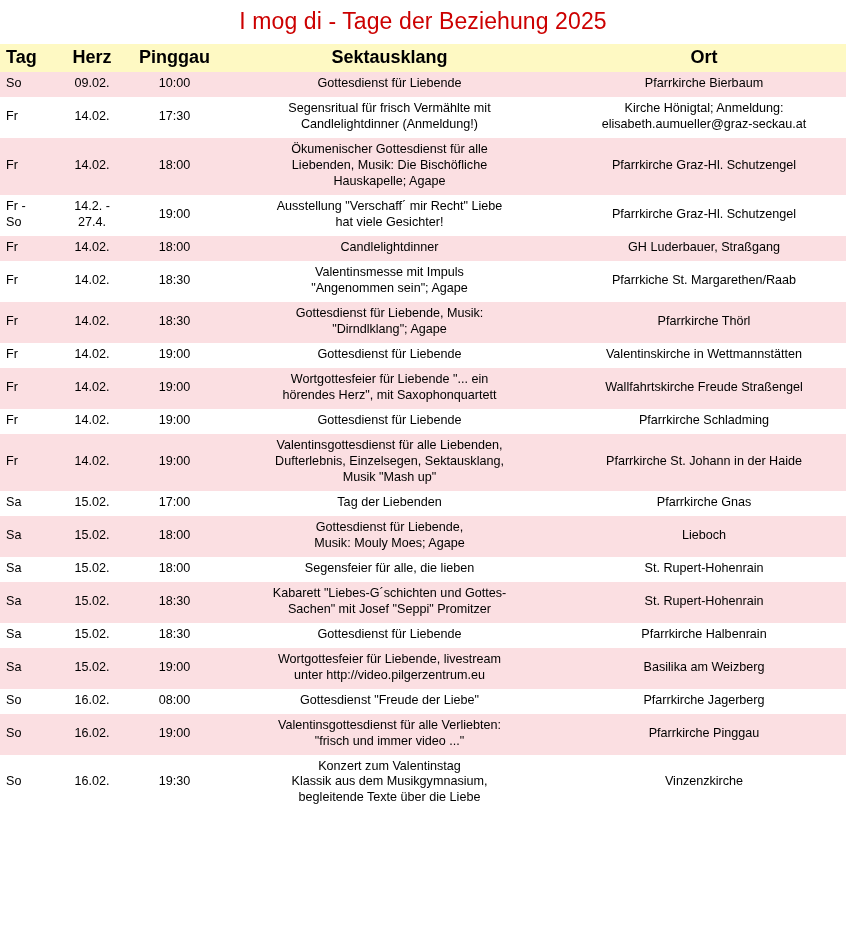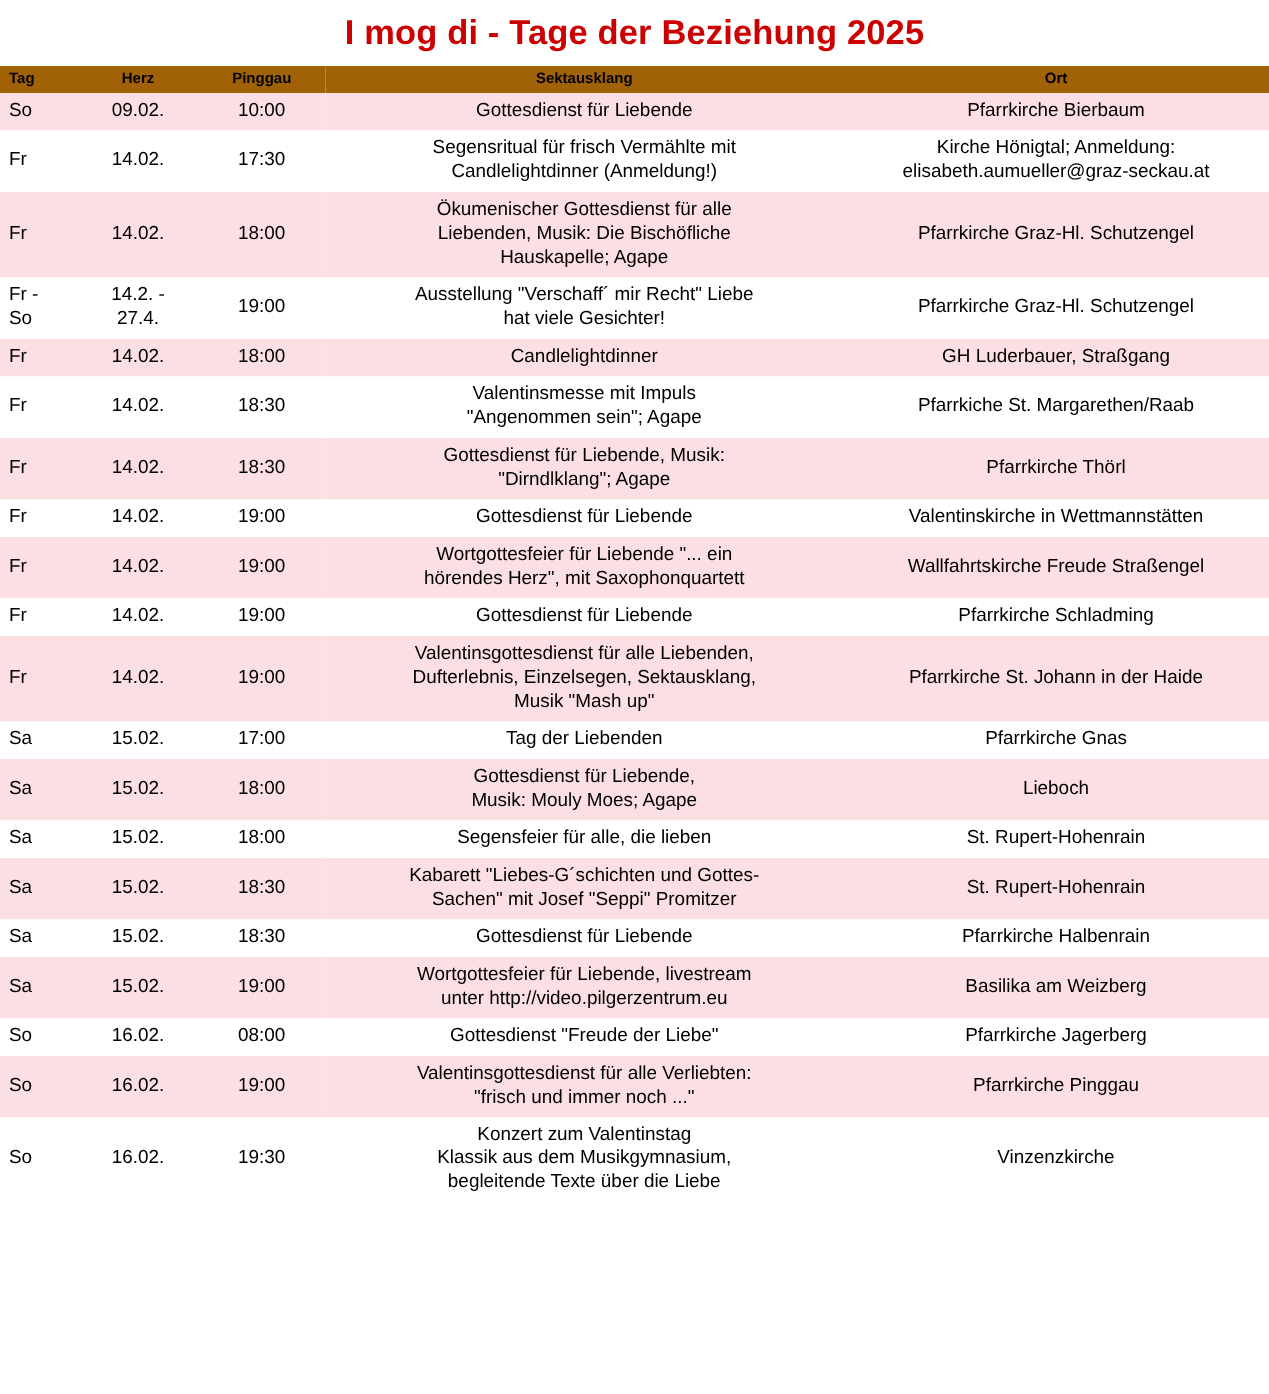--- a/index.html
+++ b/index.html
@@ -15,34 +15,34 @@
     overflow: hidden;
   }
   .page {
     width: 846px;
     box-sizing: border-box;
   }
   .title {
     text-align: center;
     color: #cc0000;
     font-size: 23px;
-    font-weight: bold;
+    font-weight: normal;
     padding: 8px 0 9px 0;
     letter-spacing: 0.1px;
   }
   table.schedule {
     width: 846px;
     border-collapse: collapse;
     table-layout: fixed;
     font-size: 12.6px;
   }
   table.schedule th {
-    background: #a16207;
+    background: #fef9c3;
     font-weight: bold;
-    font-size: 10px;
+    font-size: 18px;
     padding: 3px 2px 4px 2px;
     border: none;
     text-align: center;
   }
   table.schedule th.tag,
   table.schedule td.tag {
     text-align: left;
     padding-left: 6px;
   }
   table.schedule td {
@@ -228,21 +228,21 @@
           <td class="cell-multiline">16.02.</td>
           <td class="cell-multiline">08:00</td>
           <td class="cell-multiline">Gottesdienst "Freude der Liebe"</td>
           <td class="cell-multiline">Pfarrkirche Jagerberg</td>
         </tr>
         <tr class="odd">
           <td class="cell-multiline tag">So</td>
           <td class="cell-multiline">16.02.</td>
           <td class="cell-multiline">19:00</td>
           <td class="cell-multiline">Valentinsgottesdienst für alle Verliebten:
-"frisch und immer noch ..."</td>
+"frisch und immer video ..."</td>
           <td class="cell-multiline">Pfarrkirche Pinggau</td>
         </tr>
         <tr class="even">
           <td class="cell-multiline tag">So</td>
           <td class="cell-multiline">16.02.</td>
           <td class="cell-multiline">19:30</td>
           <td class="cell-multiline">Konzert zum Valentinstag
 Klassik aus dem Musikgymnasium,
 begleitende Texte über die Liebe</td>
           <td class="cell-multiline">Vinzenzkirche</td>

